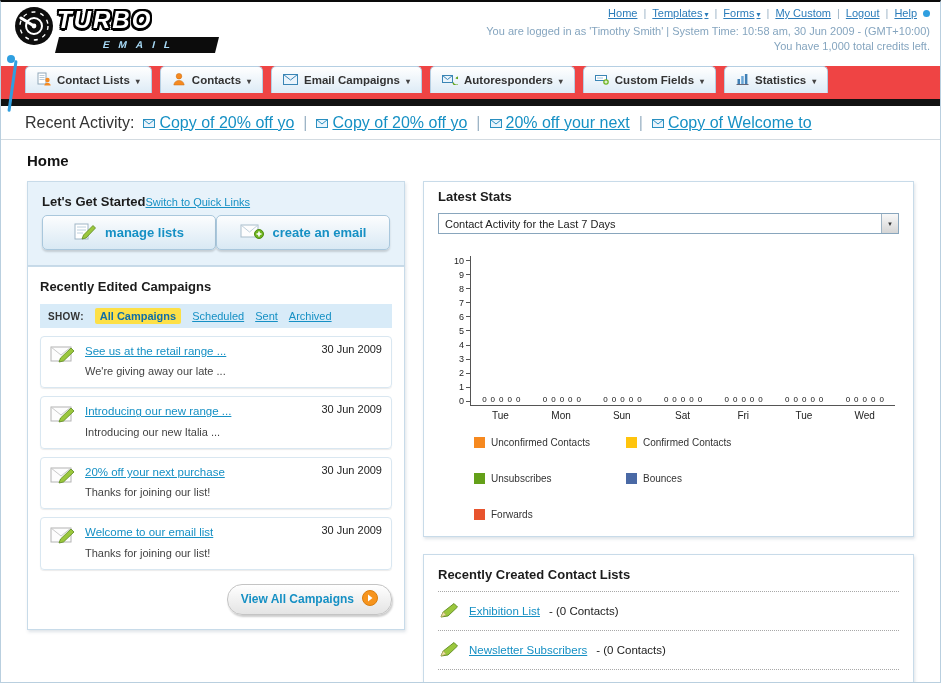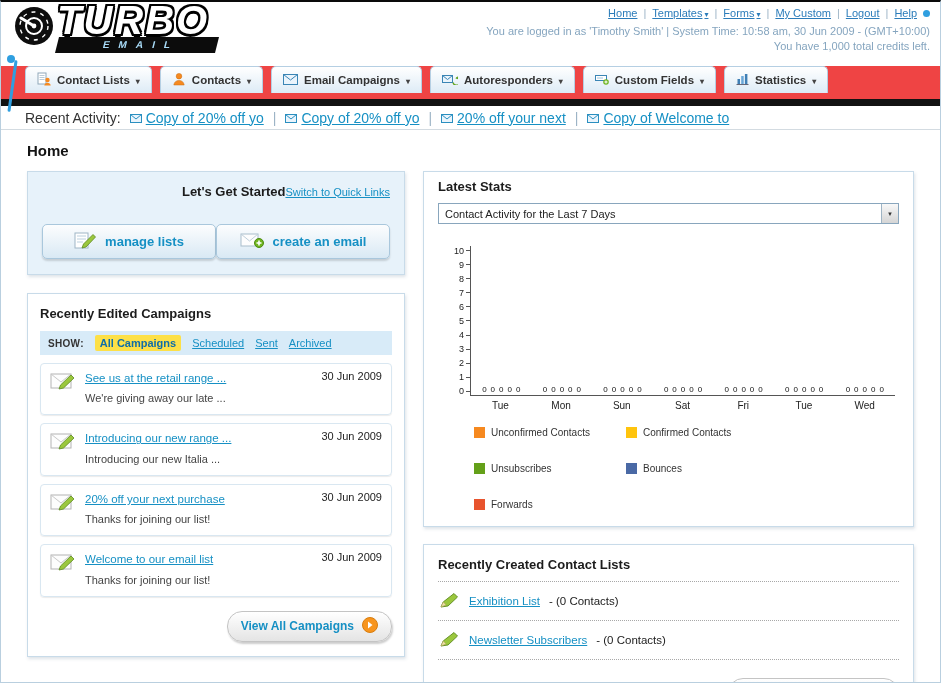--- a/index.html
+++ b/index.html
@@ -13,21 +13,21 @@
     overflow:hidden;
     color:#222;
   }
   a { text-decoration:underline; cursor:pointer; }
 
   
   .topbar { position:relative; height:64px; }
   .logo { position:absolute; left:12px; top:3px; display:flex; align-items:flex-start; gap:2px; }
   .logo-texts { display:flex; flex-direction:column; }
   .logo-turbo {
-    font-style:italic; font-weight:bold; font-size:40px; letter-spacing:2px; line-height:30px;
+    font-style:italic; font-weight:bold; font-size:24px; letter-spacing:2px; line-height:30px;
     color:#fff;
     text-shadow:-2px -2px 0 #000, 2px -2px 0 #000, -2px 2px 0 #000, 2px 2px 0 #000,
                 -2px 0 0 #000, 2px 0 0 #000, 0 -2px 0 #000, 0 3px 0 #000;
   }
   .logo-email {
     margin-top:2px; width:160px; background:#0c0c0c; color:#a8dbf8;
     font-size:10px; font-weight:bold; letter-spacing:9px; text-align:center;
     padding:2px 0 3px 8px; transform:skewX(-14deg);
   }
   .deco-line { position:absolute; left:10px; top:58px; width:3px; height:52px; background:#2f9fe0; transform:rotate(8deg); border-radius:2px; z-index:5; }
@@ -47,50 +47,50 @@
   .tab {
     display:inline-flex; align-items:center; gap:6px; height:27px; padding:0 11px;
     border:1px solid #b5cfe3; border-bottom:none; border-radius:5px 5px 0 0;
     background:linear-gradient(#ffffff,#ddebf6);
     font-size:11.5px; font-weight:bold; color:#333; cursor:pointer;
   }
   .tab .caret::after { color:#444; }
   .stripe { height:7px; background:#121212; }
 
   
-  .activitybar { display:flex; align-items:center; gap:9px; height:24px; padding:0 24px; border-bottom:1px solid #d3dbe1; font-size:14px; background:#fff; }
+  .activitybar { display:flex; align-items:center; gap:9px; height:34px; padding:0 24px; border-bottom:1px solid #d3dbe1; font-size:16px; background:#fff; }
   .activity-label { color:#333; }
   .activity-item { display:inline-flex; align-items:center; gap:4px; color:#1690c4; text-decoration:none; }
   .activity-item span { text-decoration:underline; }
 
   
   .content { padding:8px 26px 0 26px; }
   .page-title { font-size:15px; font-weight:bold; color:#141414; margin:4px 0 12px; }
   .columns { display:flex; gap:18px; align-items:flex-start; }
   .left-col { width:378px; flex:0 0 378px; }
   .right-col { flex:1; }
 
   .panel { border:1px solid #c8dbe9; box-shadow:1px 2px 3px rgba(70,100,130,.18); background:#fff; }
   .panel-title { font-size:13px; font-weight:bold; color:#1c1c1c; }
 
   
   .gs-panel { background:#e7f2fa; padding:12px 14px 15px; }
-  .gs-head { display:flex; justify-content:flex-end; align-items:center; }
+  .gs-head { display:flex; justify-content:flex-start; align-items:center; }
   .gs-link { font-size:11px; color:#1690c4; }
-  .gs-buttons { display:flex; gap:0; margin-top:25px; }
+  .gs-buttons { display:flex; gap:0; margin-top:6px; }
   .gs-btn {
     flex:1; height:35px; display:flex; align-items:center; justify-content:center; gap:9px;
     border:1px solid #a9c7dc; border-radius:5px;
     background:linear-gradient(#fcfdfe,#d9e9f4);
     box-shadow:0 2px 2px rgba(0,0,0,.15);
     font-size:13px; font-weight:bold; color:#1690c4; cursor:pointer;
   }
 
   
-  .camp-panel { margin-top:18px; padding:12px 12px 14px; }
+  .camp-panel { padding:12px 12px 14px; }
   .filter-row { margin-top:10px; background:#d8ebf8; padding:4px 8px; display:flex; align-items:center; gap:11px; font-size:11px; }
   .filter-show { font-weight:bold; font-size:10px; color:#333; letter-spacing:.3px; text-decoration:none; }
   .filter { color:#1690c4; }
   .filter.active { color:#0f6da8; font-weight:bold; background:#fde047; padding:2px 5px; border-radius:2px; text-decoration:none; }
   .camp-item { margin-top:8px; border:1px solid #d9e7f1; border-radius:4px; box-shadow:0 1px 1px rgba(0,0,0,.08); padding:6px 9px; display:flex; gap:9px; align-items:flex-start; }
   .camp-text { flex:1; line-height:1.4; }
   .camp-title { font-size:11.5px; color:#1690c4; display:block; }
   .camp-sub { font-size:11px; color:#444; }
   .camp-date { font-size:11px; color:#222; white-space:nowrap; }
   .btn-row { display:flex; justify-content:flex-end; margin-top:14px; }

